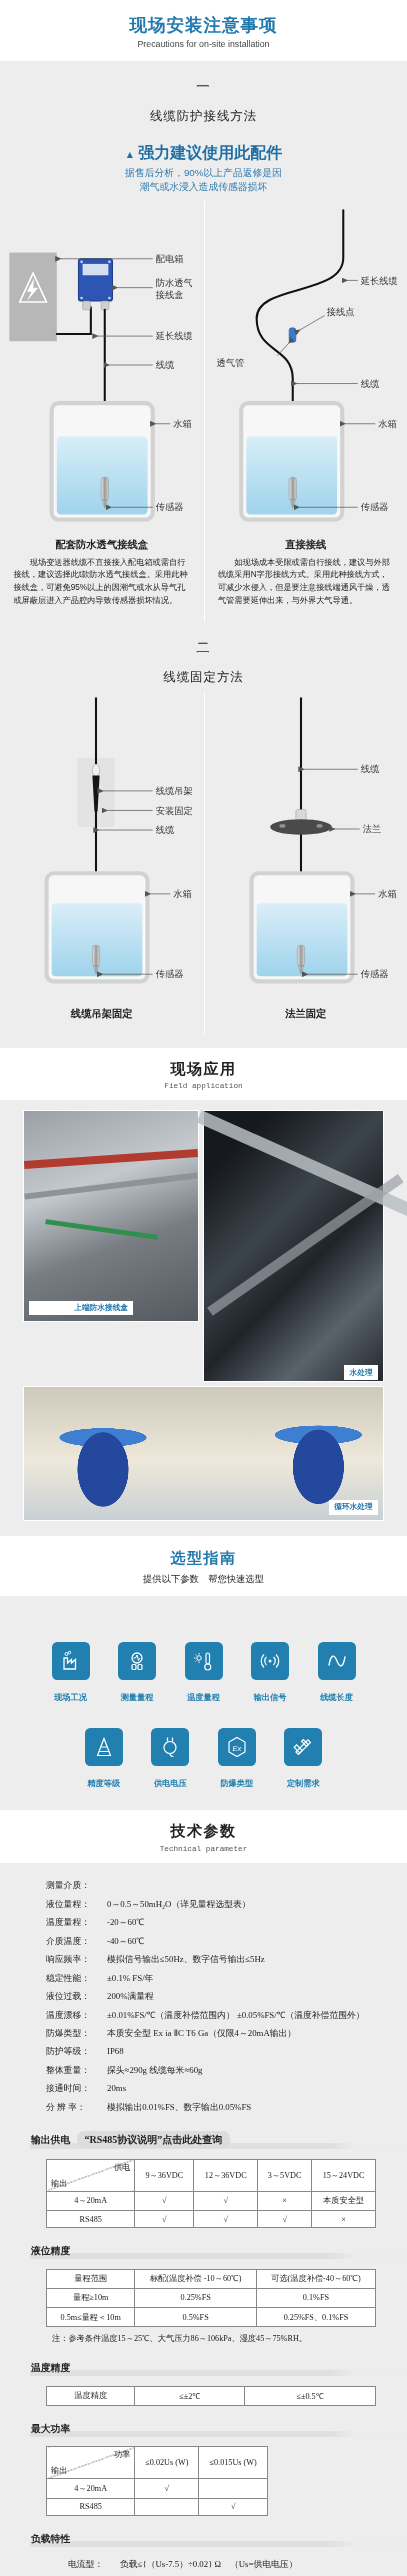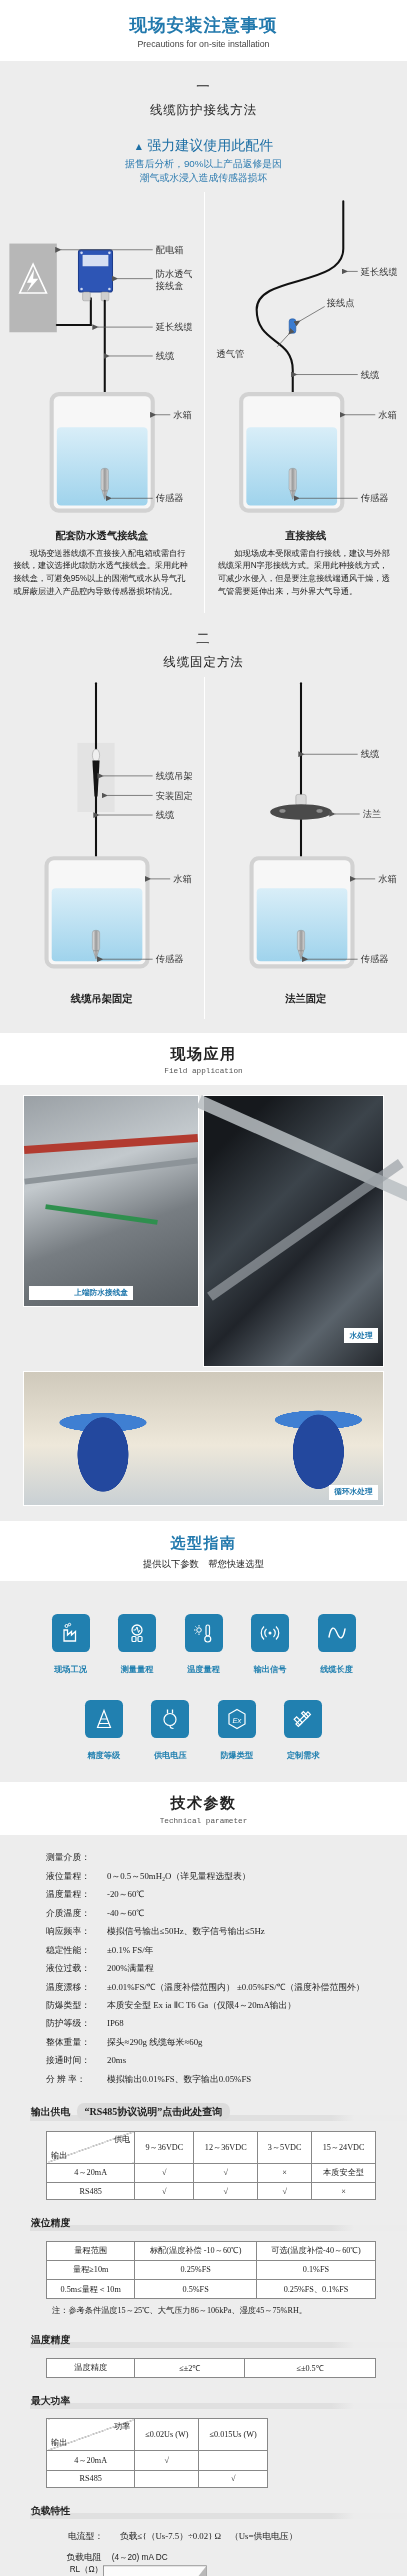--- a/index.html
+++ b/index.html
@@ -4,23 +4,23 @@
 <style>
   html,body{margin:0;padding:0;background:#fff;}
   body{width:407px;font-family:"Liberation Sans",sans-serif;color:#333;}
   .gray{background:#ededed;}
   .white{background:#fff;}
   .band{text-align:center;padding:12.4px 0 10.3px;}
   .band .cn{font-size:15px;font-weight:bold;color:#2279ad;letter-spacing:1.5px;}
   .band .cn.dark{color:#222;}
   .band .en{font-size:7.7px;color:#555;margin-top:3.1px;font-family:"Liberation Mono",monospace;}
   .secnum{font-size:13.4px;color:#222;text-align:center;padding-top:17.5px;letter-spacing:1px;}
-  .sectitle{font-size:12.4px;color:#222;text-align:center;margin-top:6px;letter-spacing:1px;}
+  .sectitle{font-size:12.4px;color:#222;text-align:center;margin-top:12px;letter-spacing:1px;}
   .warn{ text-align:center;margin:17.5px 0 2.1px;}
-  .warn .wt{font-size:14px;font-weight:normal;color:#1d6fa5;}
+  .warn .wt{font-size:16px;font-weight:bold;color:#1d6fa5;}
   .warn .tri{color:#1d6fa5;font-size:10.3px;margin-right:3.1px;}
   .warnline{font-size:9.8px;color:#2e7cb0;text-align:center;line-height:1.45;}
   .twocol{display:flex;}
   .twocol .col{width:50%;box-sizing:border-box;position:relative;}
   .twocol .col+.col{border-left:1px solid #fff;}
   .diagram-caption{font-size:10.3px;font-weight:bold;color:#222;text-align:center;margin:4.1px 0 5.2px;}
   .diagram-desc{font-size:8.2px;color:#222;line-height:1.55;padding:0 13.4px 14.4px;text-indent:2em;}
   svg text{font-family:"Liberation Sans",sans-serif;}
   .dlabel{font-size:18px;fill:#333;}
   .leader{stroke:#555;stroke-width:1.4;}
@@ -35,21 +35,21 @@
   .p2{height:272px;background:linear-gradient(135deg,#16191d 15%,#3c444b 40%,#20242a 58%,#5a636b 78%,#23272c);}
   .p2 .beam1{position:absolute;top:46px;left:-15.5px;width:130%;height:13.4px;background:#b9bec2;transform:rotate(24deg);opacity:.85;}
   .p2 .beam2{position:absolute;top:129px;left:-15.5px;width:130%;height:10.3px;background:#9aa0a5;transform:rotate(-35deg);opacity:.7;}
   .p3{grid-column:1 / -1;height:135px;background:
       radial-gradient(46px 67px at 22% 62%,#23489e 0 55%,transparent 56%),
       radial-gradient(46px 67px at 82% 60%,#23489e 0 55%,transparent 56%),
       radial-gradient(72px 15.5px at 22% 38%,#3f7fd2 0 60%,transparent 61%),
       radial-gradient(72px 15.5px at 82% 36%,#3f7fd2 0 60%,transparent 61%),
       linear-gradient(180deg,#cfc9bb,#eee8da 55%,#c9d0d4);}
   .guide-sub{font-size:9.3px;color:#222;text-align:center;margin-top:5.2px;}
-  .iconrow{display:flex;justify-content:center;gap:17.5px;padding-top:21px;}
+  .iconrow{display:flex;justify-content:center;gap:17.5px;padding-top:34px;}
   .iconrow.second{padding-top:13.4px;padding-bottom:20.6px;}
   .icell{width:49px;text-align:center;}
   .tile{width:38px;height:38px;margin:12px auto;background:#2180b0;border-radius:5.2px;display:flex;align-items:center;justify-content:center;}
   .ilabel{margin-top:5.2px;font-size:8.2px;font-weight:bold;color:#2180b0;white-space:nowrap;}
   .tech{font-family:"Liberation Serif",serif;color:#222;}
   .params{padding:13.4px 0 2.1px 46px;}
   .prow{display:flex;font-size:8.8px;line-height:2.1;}
   .prow .k{width:61px;flex:none;}
   .prow .v{flex:1;}
   .tbar{position:relative;margin:15.5px 0 9.3px 30px;height:15.5px;}
@@ -244,21 +244,21 @@
   <div class="photos">
     <div class="photo p1">
       <div class="pipe-red"></div>
         <div class="pipe-gry"></div>
         <div class="pipe-grn"></div>
       <span class="ptag" style="left:5.2px;bottom:5.2px;padding-left:45px;">上端防水接线盒</span>
     </div>
     <div class="photo p2">
       <div class="beam1"></div>
         <div class="beam2"></div>
-      <span class="ptag" style="right:5.2px;bottom:23px;">水处理</span>
+      <span class="ptag" style="right:5.2px;bottom:1px;">水处理</span>
     </div>
     <div class="photo p3">
       <span class="ptag" style="right:5.2px;bottom:5.2px;">循环水处理</span>
     </div>
   </div>
 </div>
 
 <div class="white band">
   <div class="cn">选型指南</div>
   <div class="guide-sub">提供以下参数　帮您快速选型</div>

